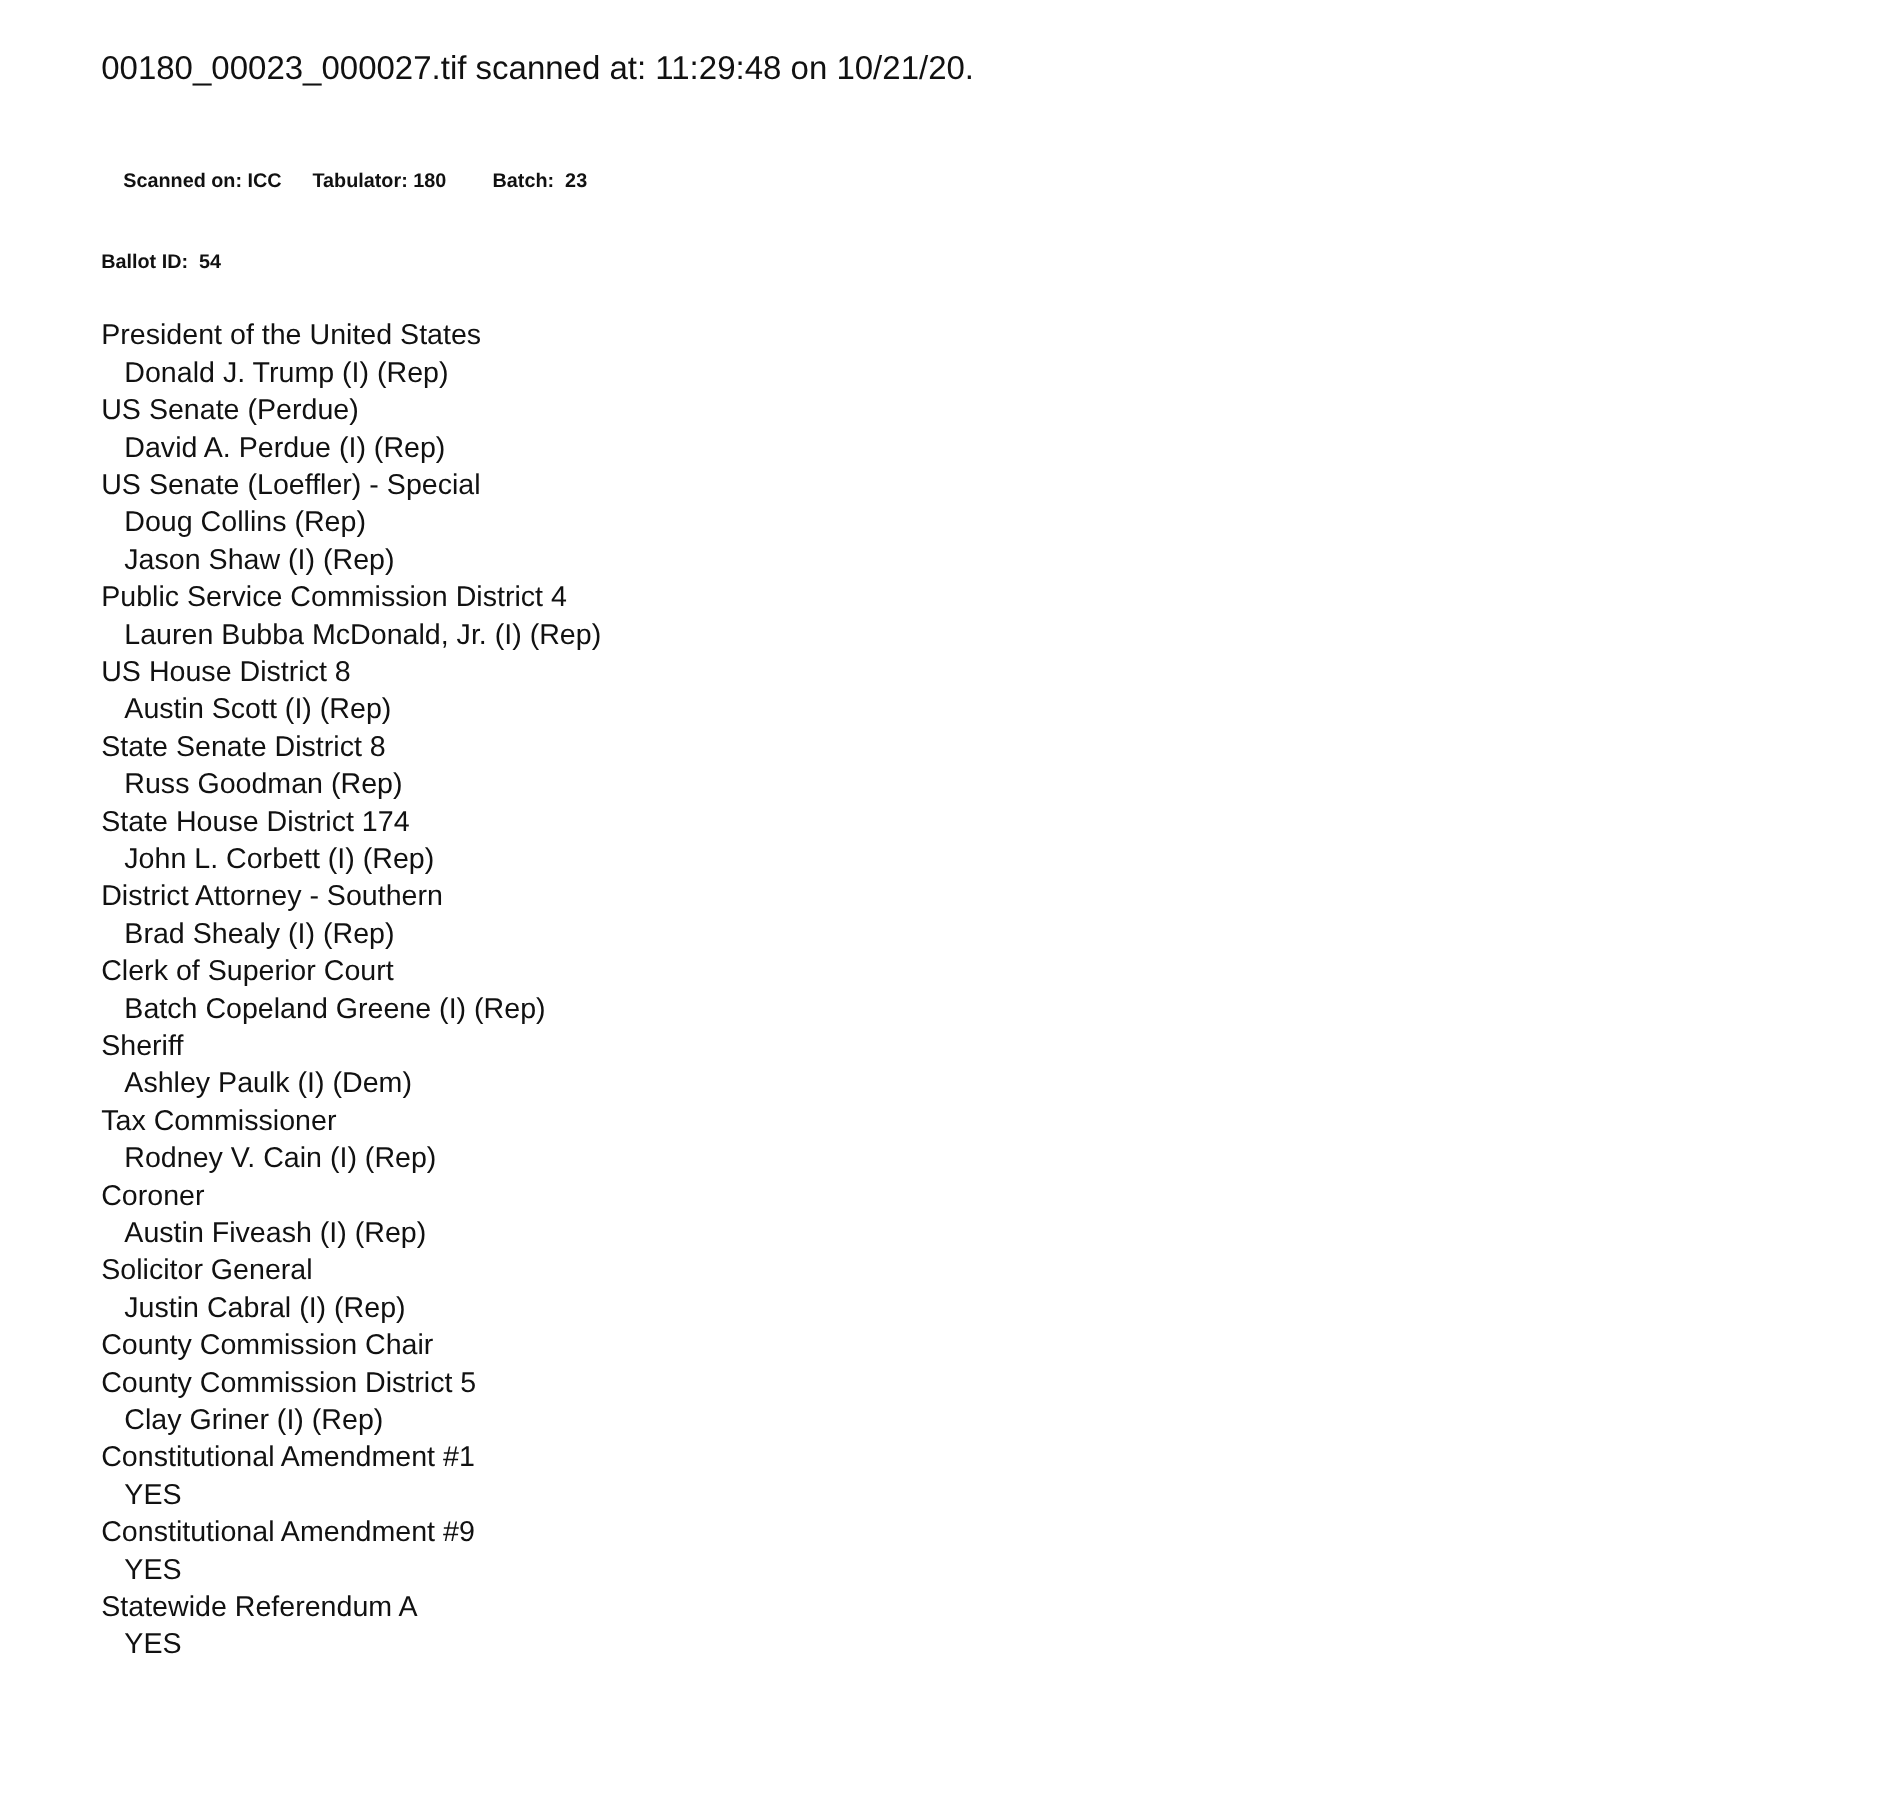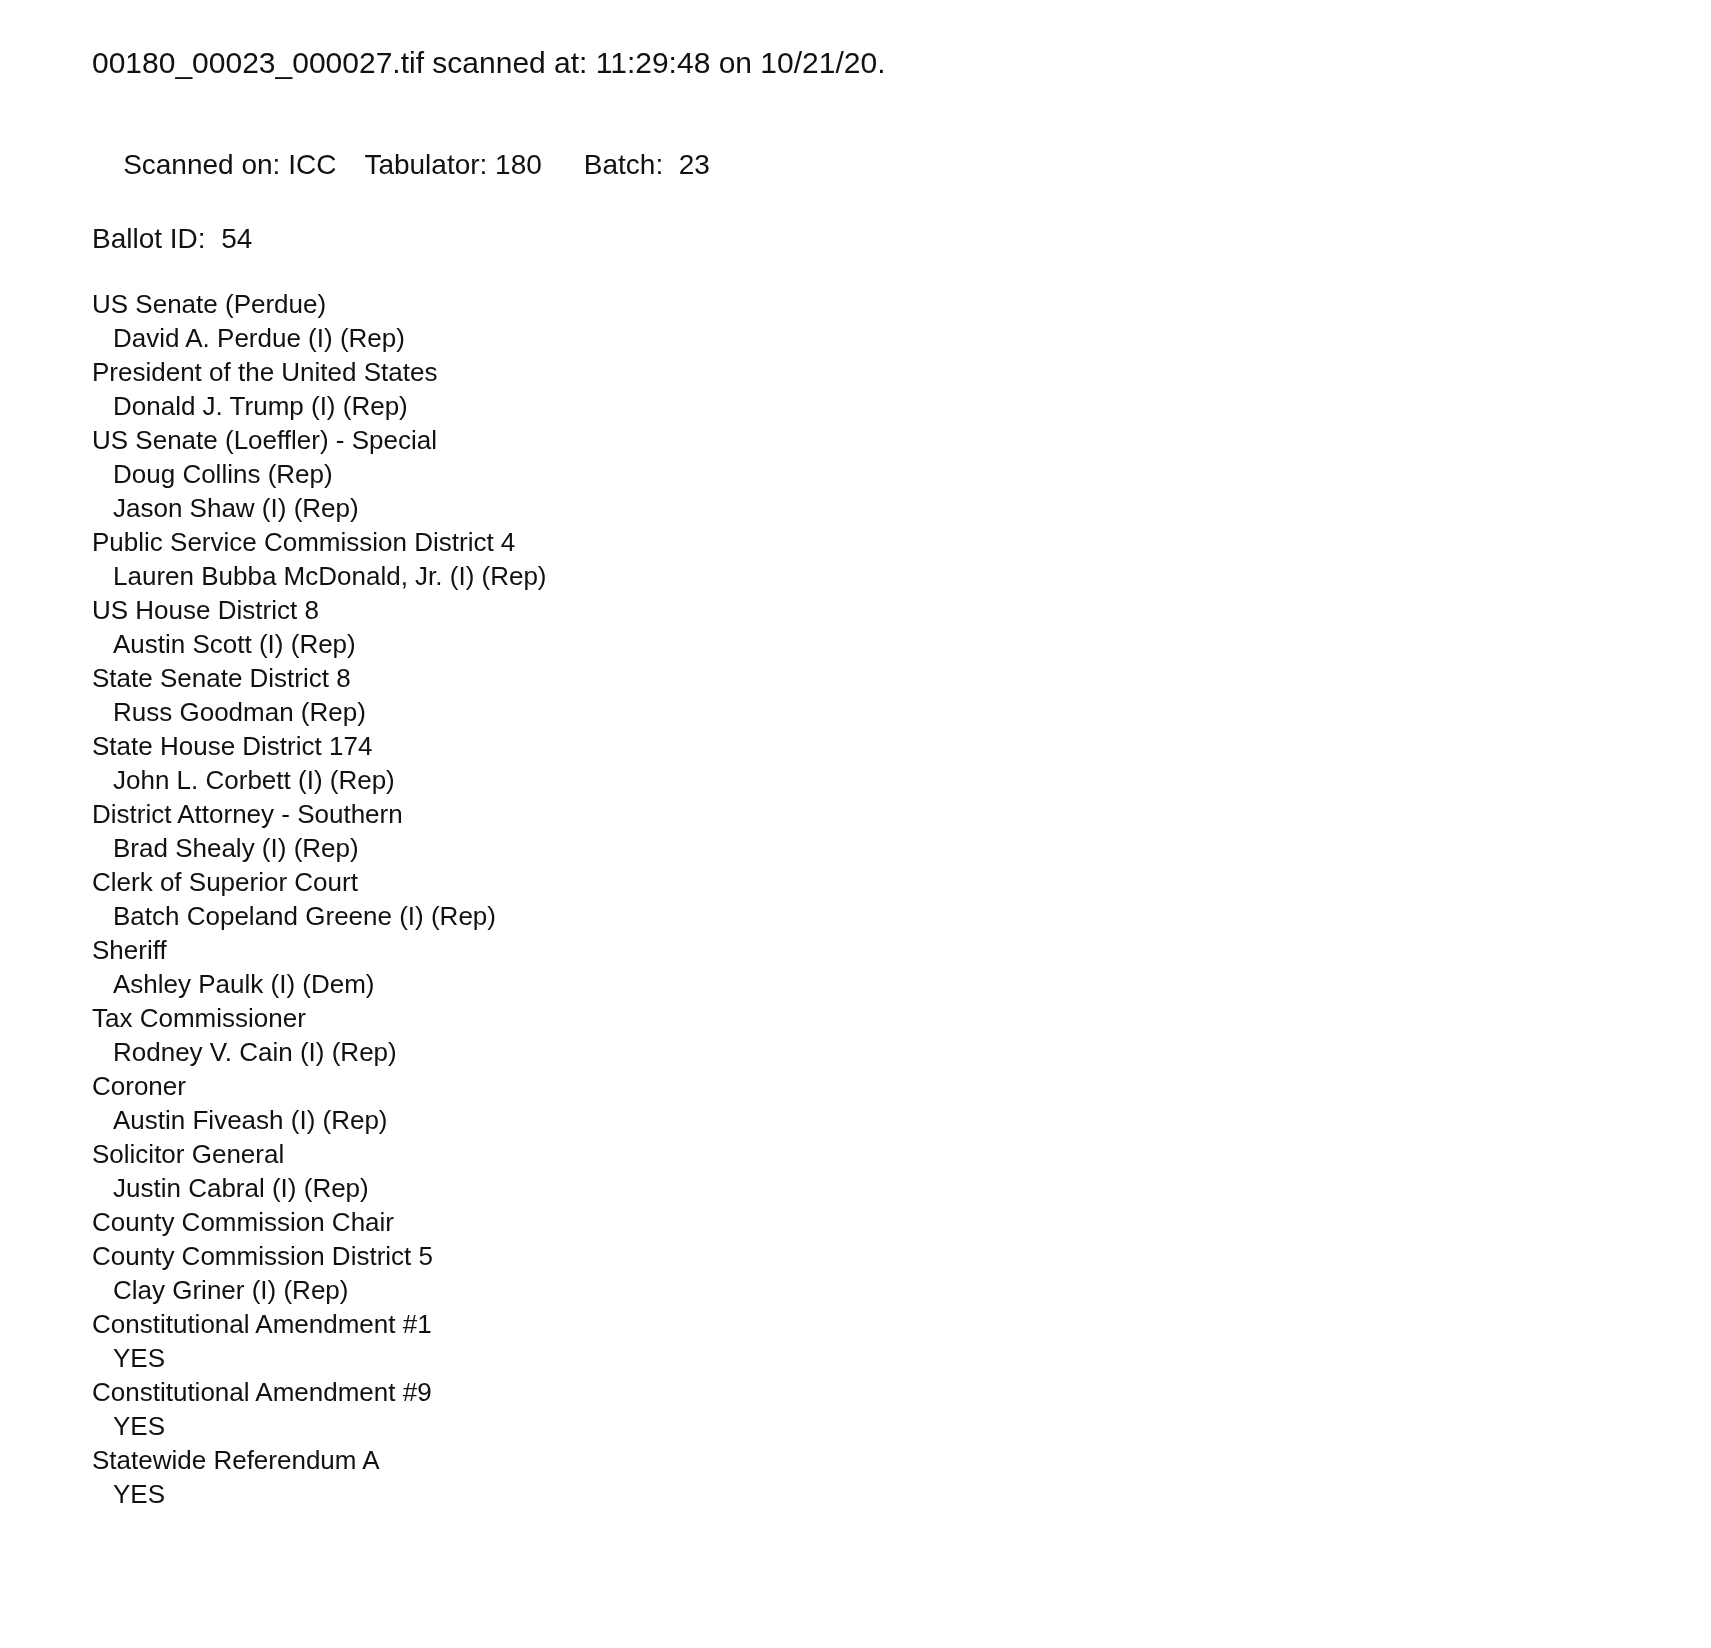--- a/index.html
+++ b/index.html
@@ -19,23 +19,24 @@
     padding: 50px 40px 0 92px;
   }
   .filename-line {
     font-size: 30px;
     line-height: 25px;
     white-space: pre;
     margin: 0 0 34px 0;
   }
   .scan-info-line,
   .ballot-id-line {
-    font-size: 28px;
+    font-size: 18px;
     line-height: 37px;
     white-space: pre;
+    font-weight: bold;
   }
   .scan-info-line .seg-tabulator { margin-left: 28px; }
   .scan-info-line .seg-batch { margin-left: 42px; }
   .contest-list {
     margin-top: 30px;
     font-size: 26px;
     line-height: 34px;
   }
   .contest-office {
     white-space: pre;
@@ -53,27 +54,27 @@
   <div class="filename-line">00180_00023_000027.tif scanned at: 11:29:48 on 10/21/20.</div>
 
   <div class="scan-info-line">
     <span class="seg-scanned-on">Scanned on: ICC</span><span class="seg-tabulator">Tabulator: 180</span><span class="seg-batch">Batch:  23</span>
   </div>
 
   <div class="ballot-id-line">Ballot ID:  54</div>
 
   <div class="contest-list" id="contest-list">
   <div class="contest">
-    <div class="contest-office">US Senate (Perdue)</div>
-    <div class="contest-selection">David A. Perdue (I) (Rep)</div>
+    <div class="contest-office">President of the United States</div>
+    <div class="contest-selection">Donald J. Trump (I) (Rep)</div>
   </div>
 
   <div class="contest">
-    <div class="contest-office">President of the United States</div>
-    <div class="contest-selection">Donald J. Trump (I) (Rep)</div>
+    <div class="contest-office">US Senate (Perdue)</div>
+    <div class="contest-selection">David A. Perdue (I) (Rep)</div>
   </div>
 
   <div class="contest">
     <div class="contest-office">US Senate (Loeffler) - Special</div>
     <div class="contest-selection">Doug Collins (Rep)</div>
   </div>
 
   <div class="contest">
     <div class="contest-selection">Jason Shaw (I) (Rep)</div>
   </div>

